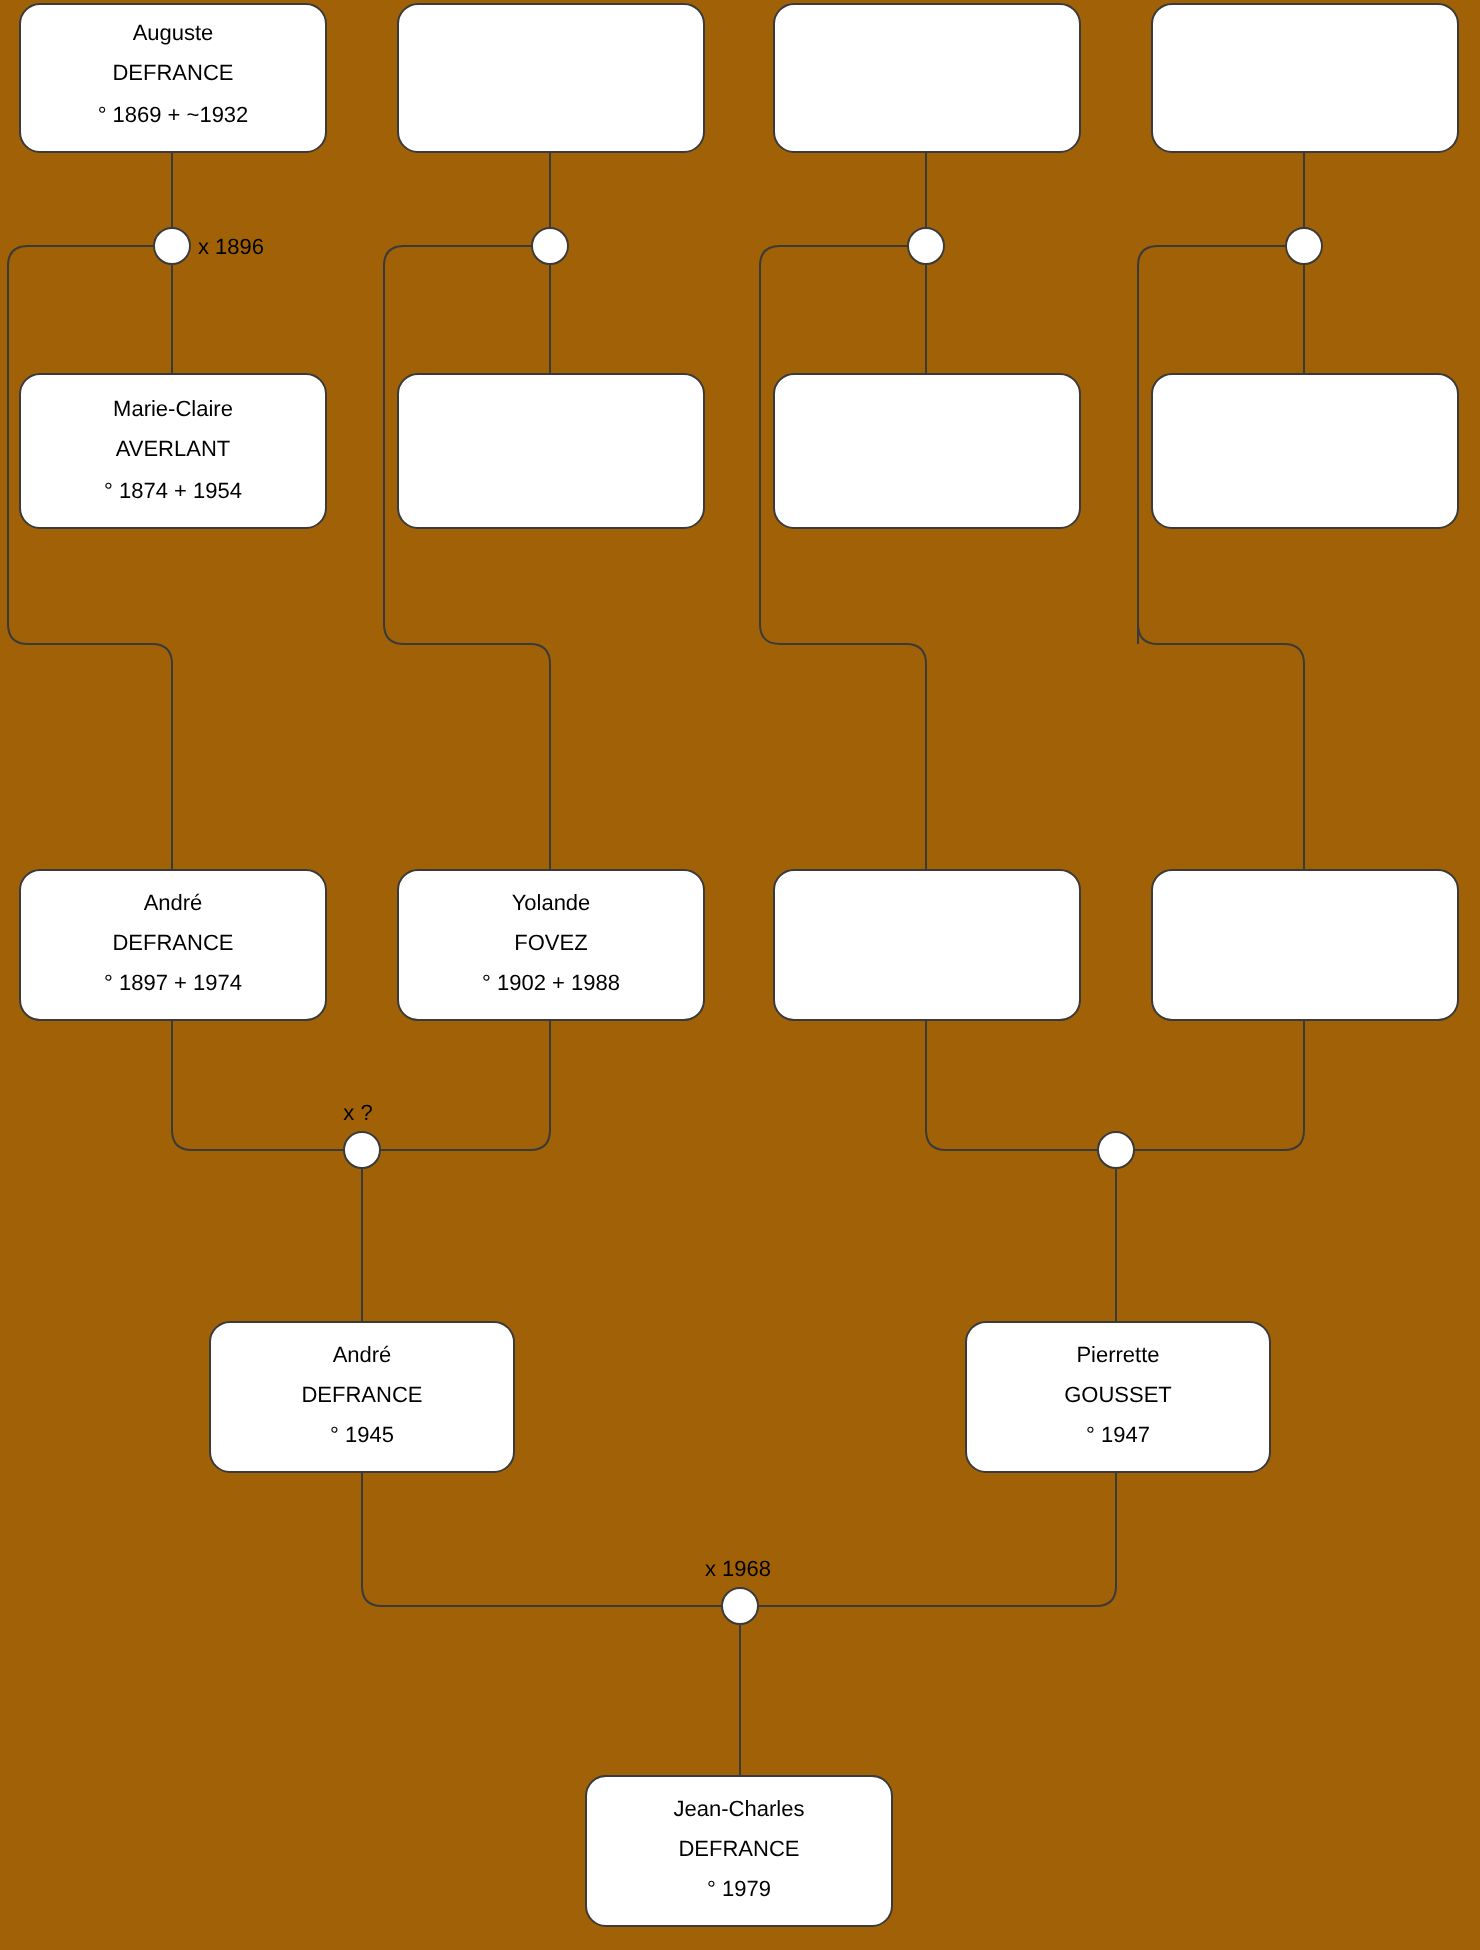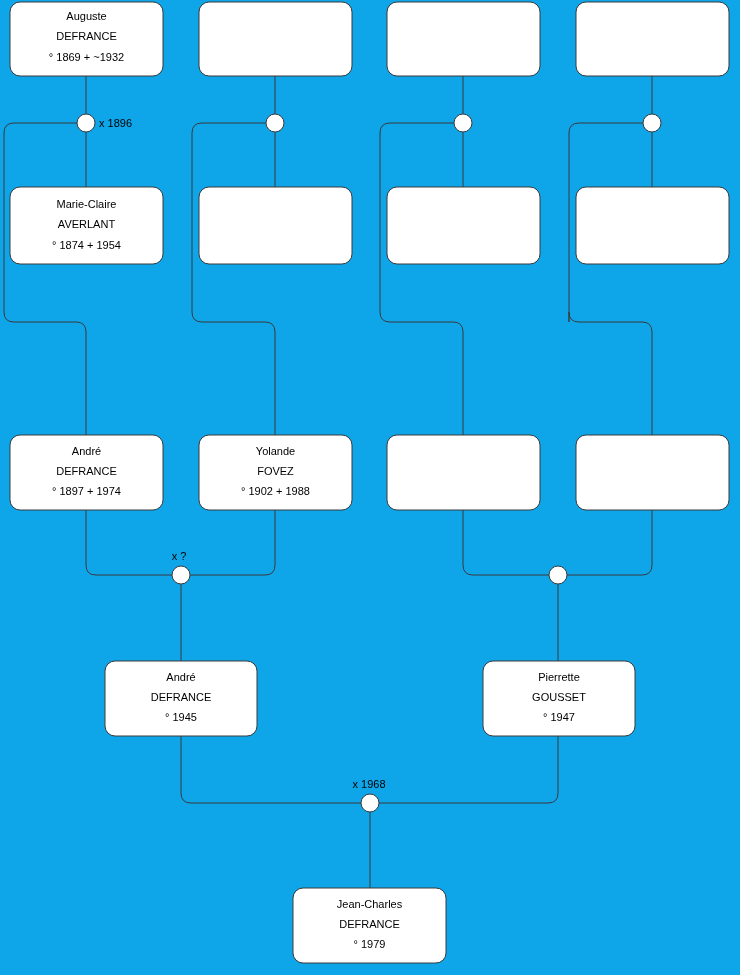--- a/index.html
+++ b/index.html
@@ -4,21 +4,21 @@
 <style>
   html, body {
     margin: 0;
     padding: 0;
     background: #ffffff;
   }
   #tree-root {
     position: relative;
     width: 740px;
     height: 975px;
-    background: #0ea5e9;
+    background: #a16207;
     font-family: "Liberation Sans", sans-serif;
   }
   svg#tree-svg {
     display: block;
     width: 740px;
     height: 975px;
   }
   .node-box {
     fill: #ffffff;
     stroke: #3a3a3a;

